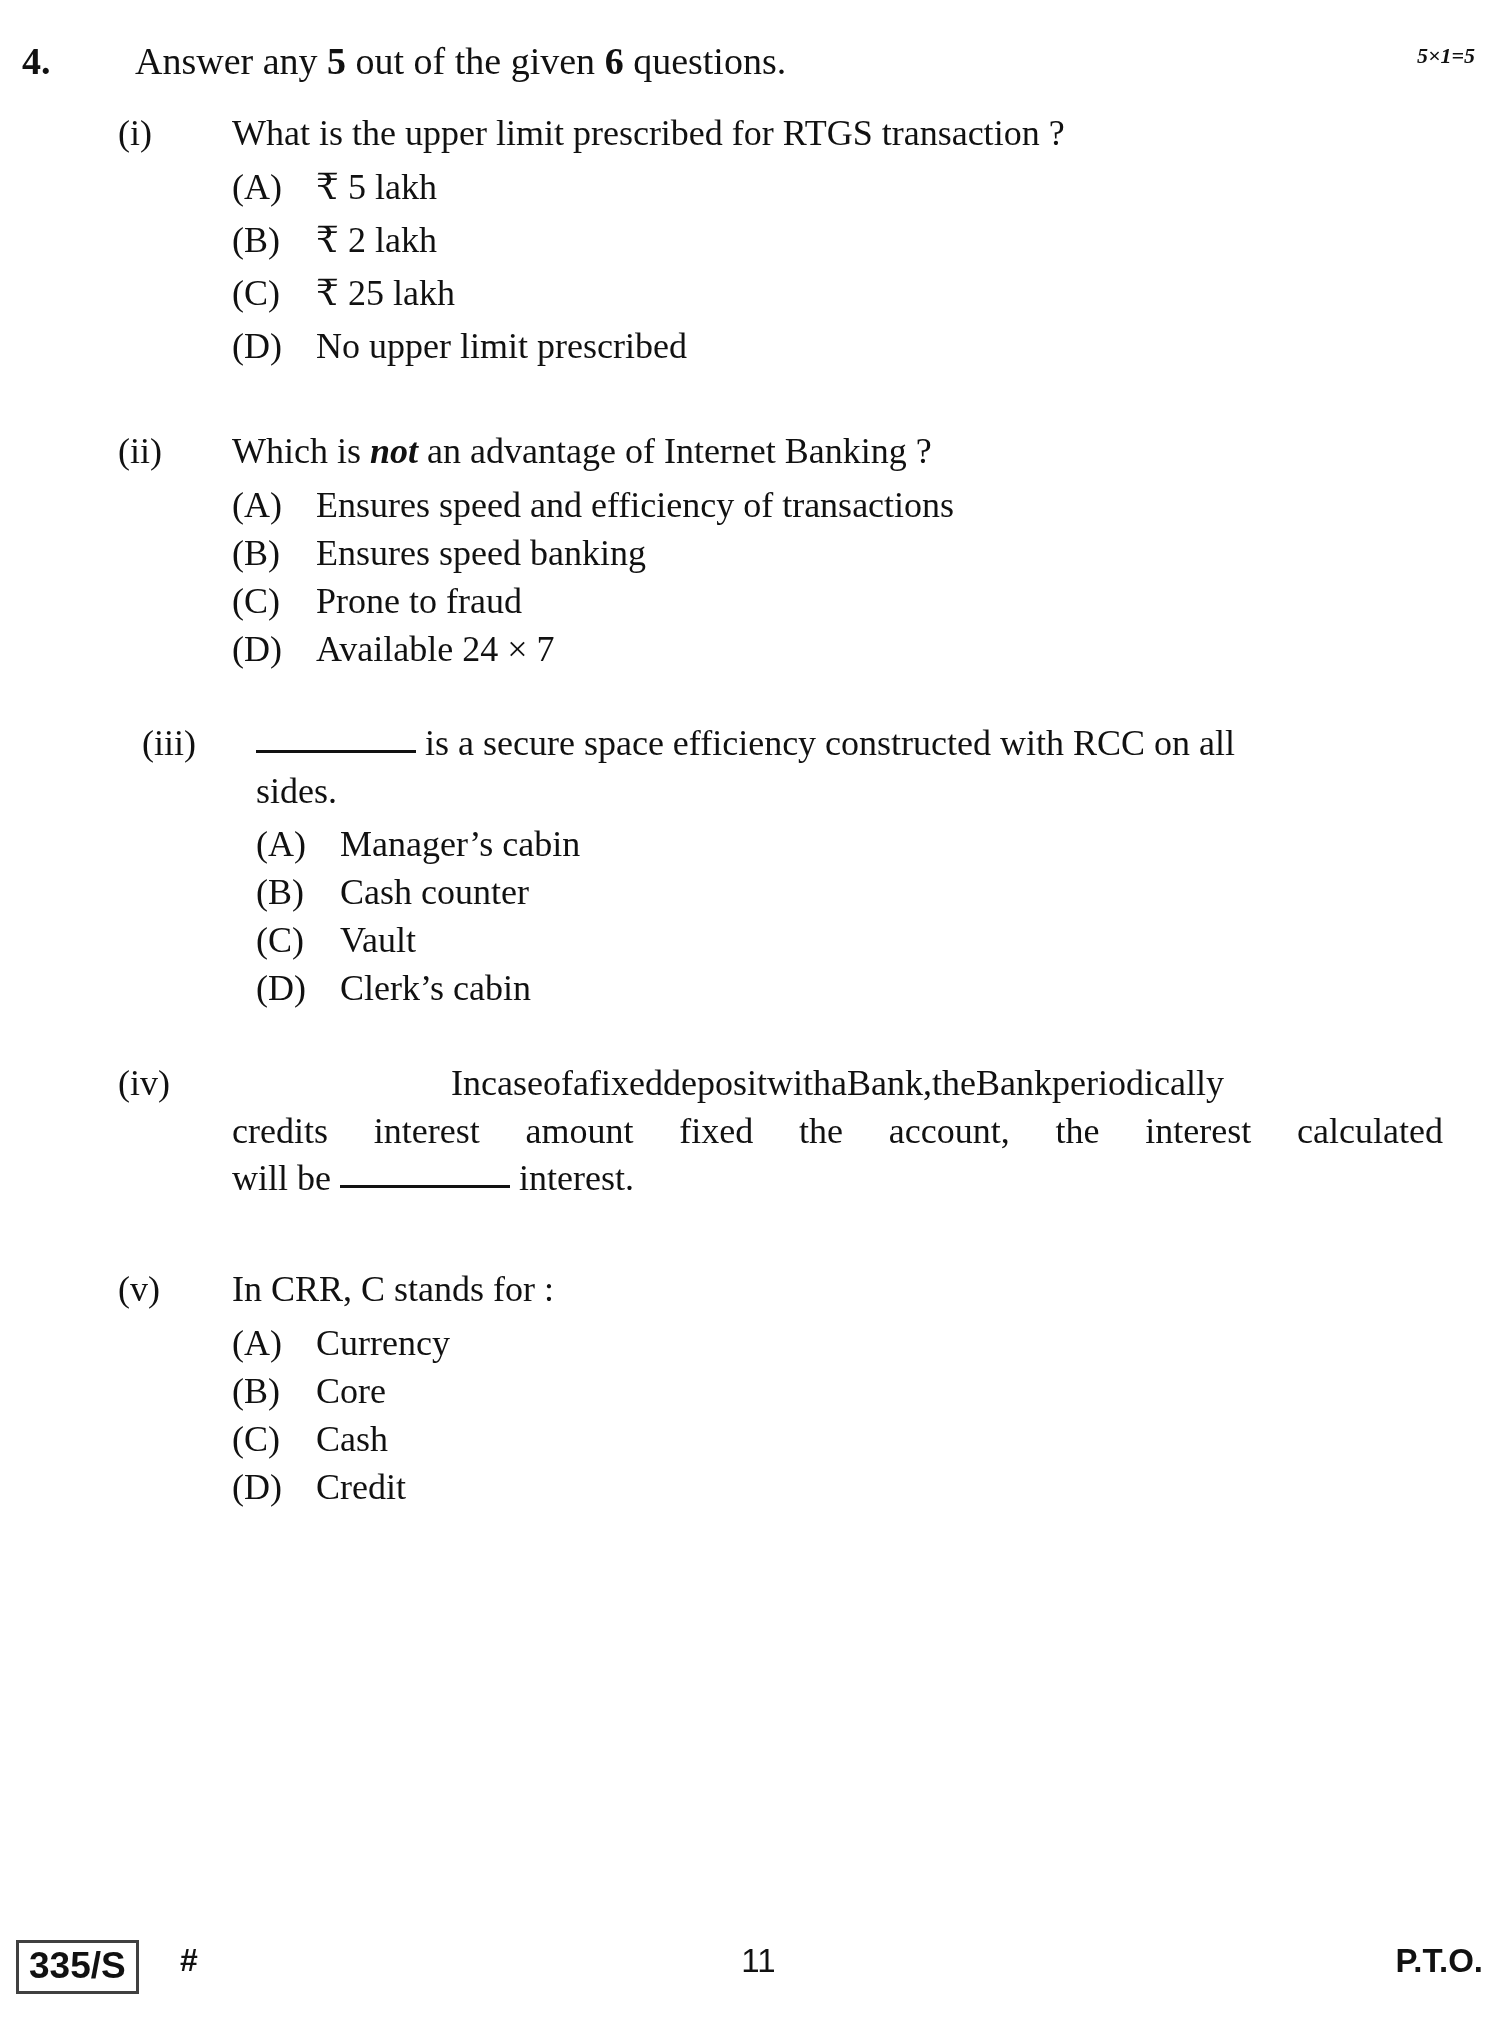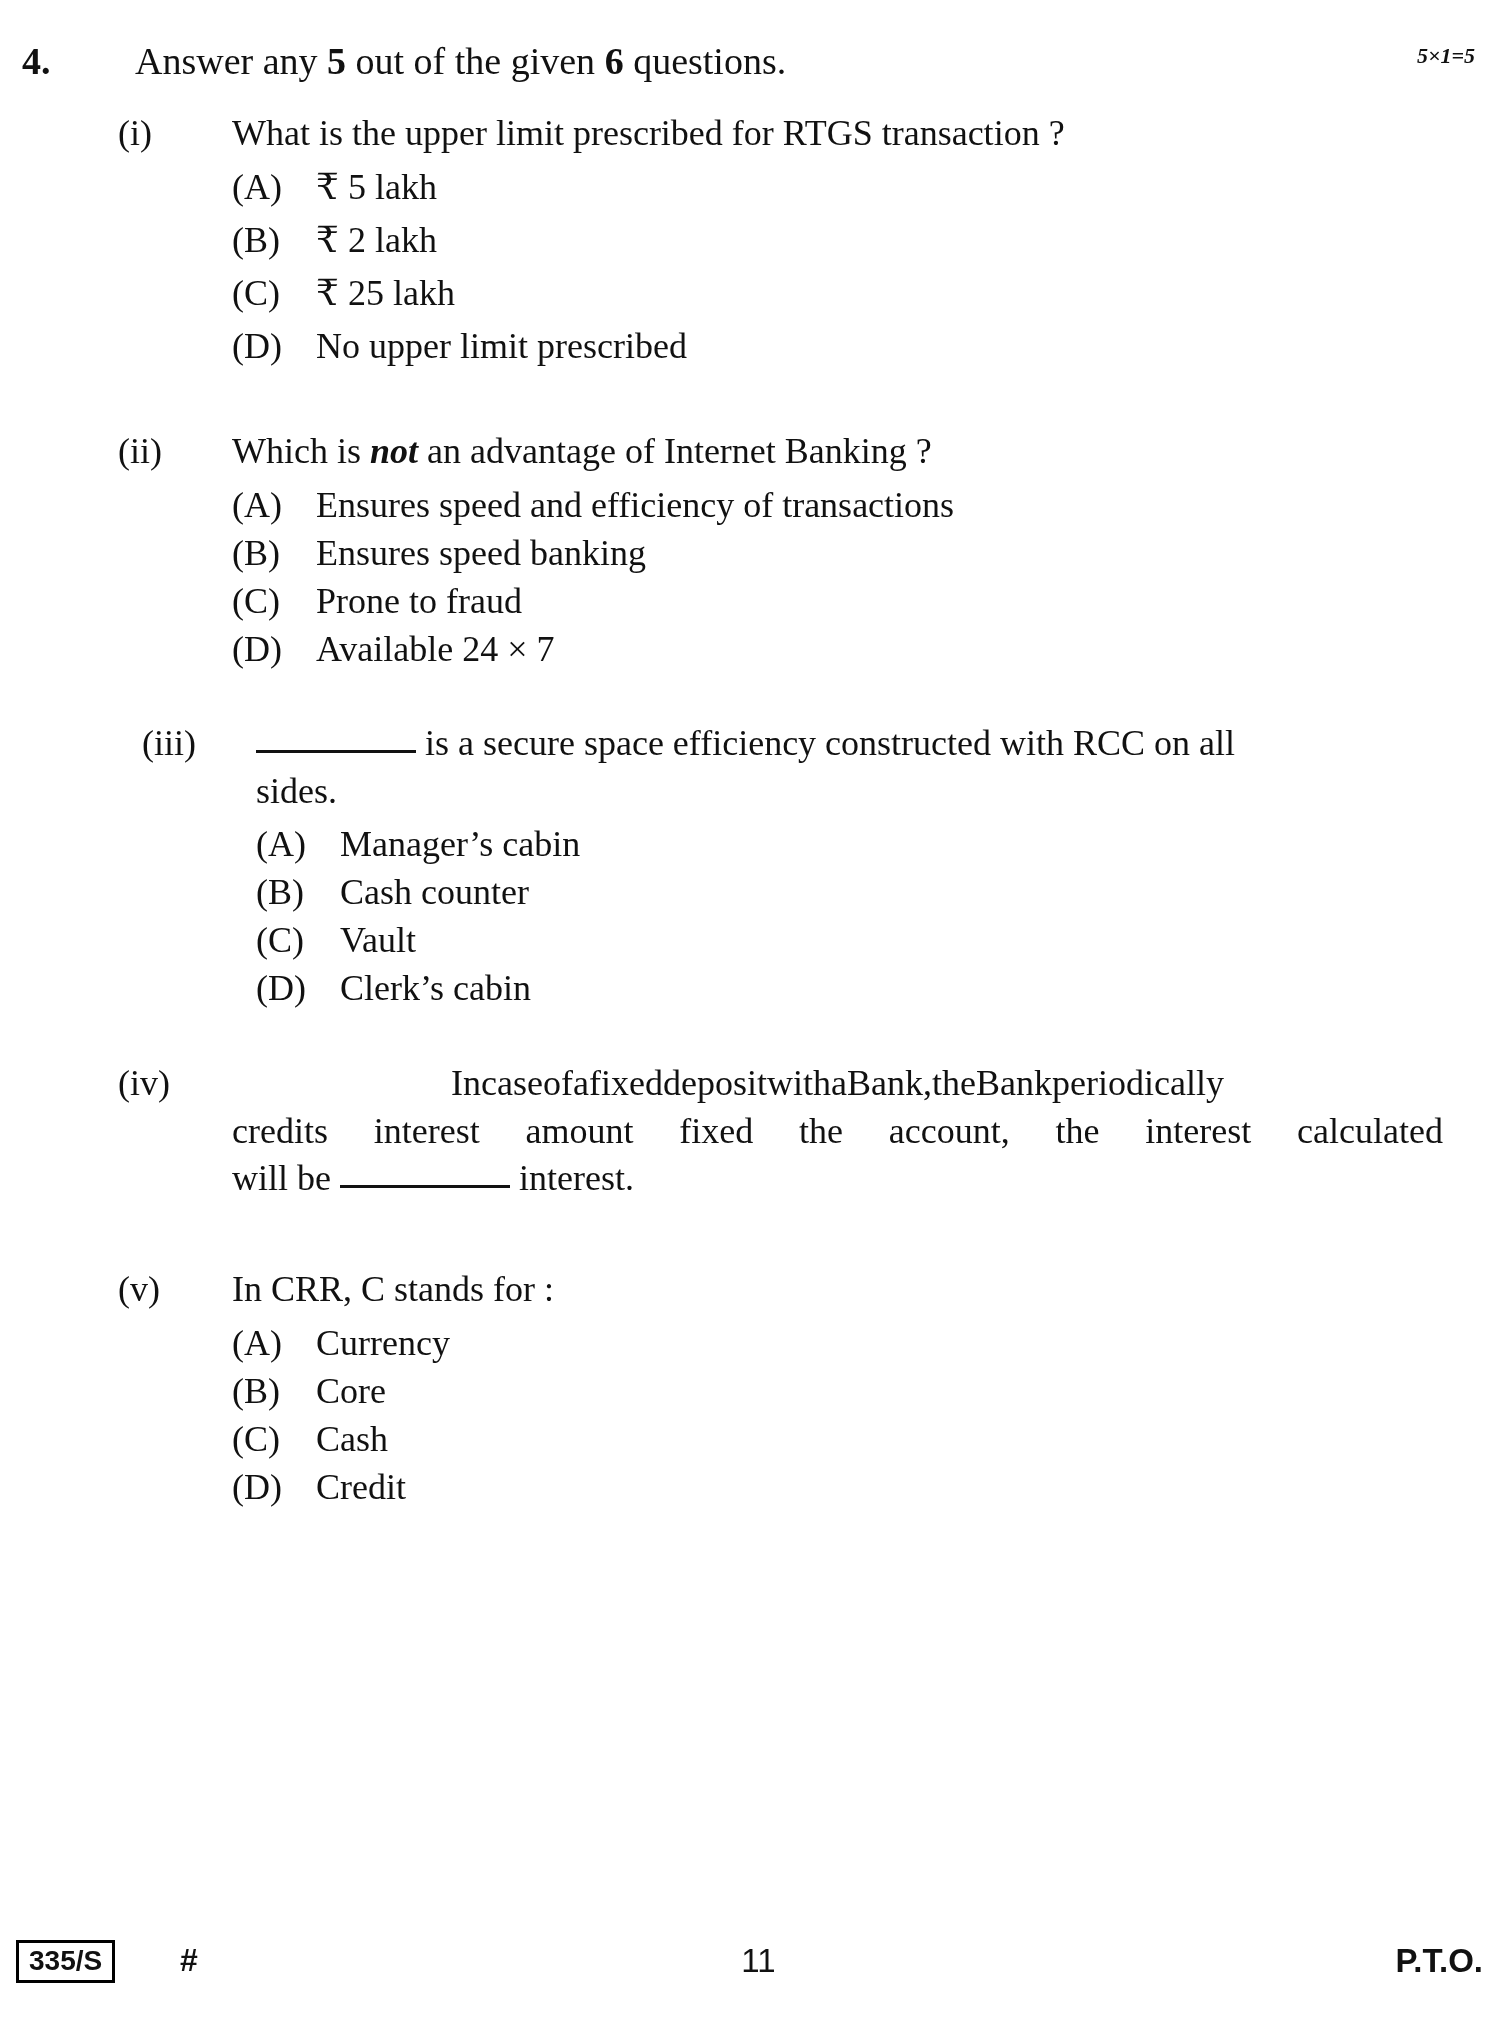--- a/index.html
+++ b/index.html
@@ -145,24 +145,24 @@
     position: absolute;
     left: 0;
     bottom: 44px;
     width: 1505px;
     height: 50px;
   }
   .footer .code-box {
     position: absolute;
     left: 16px;
     top: 0;
-    border: 3px solid #000000;
+    border: 3px solid #404040;
     padding: 1px 10px 3px 10px;
     font-family: "Liberation Sans", "DejaVu Sans", sans-serif;
-    font-size: 28px;
+    font-size: 37px;
     font-weight: bold;
     line-height: 1.18;
   }
   .footer .hash {
     position: absolute;
     left: 180px;
     top: 2px;
     font-family: "Liberation Sans", "DejaVu Sans", sans-serif;
     font-size: 32px;
     font-weight: bold;

